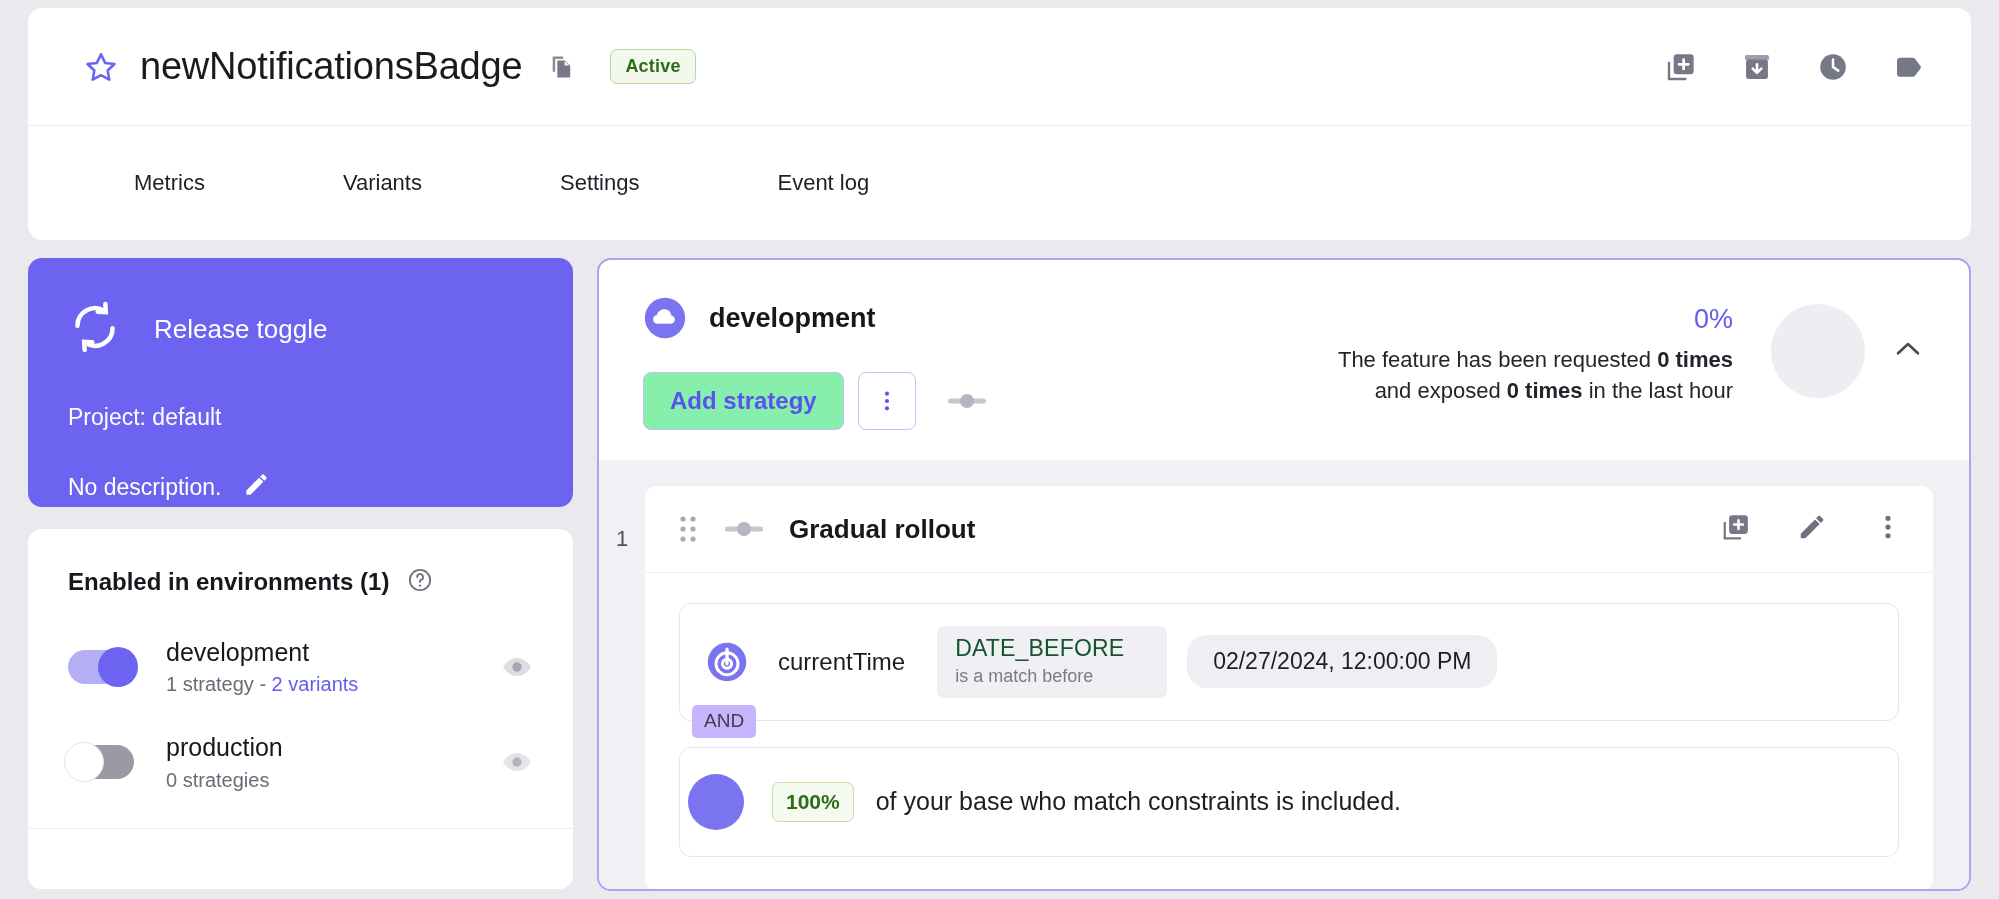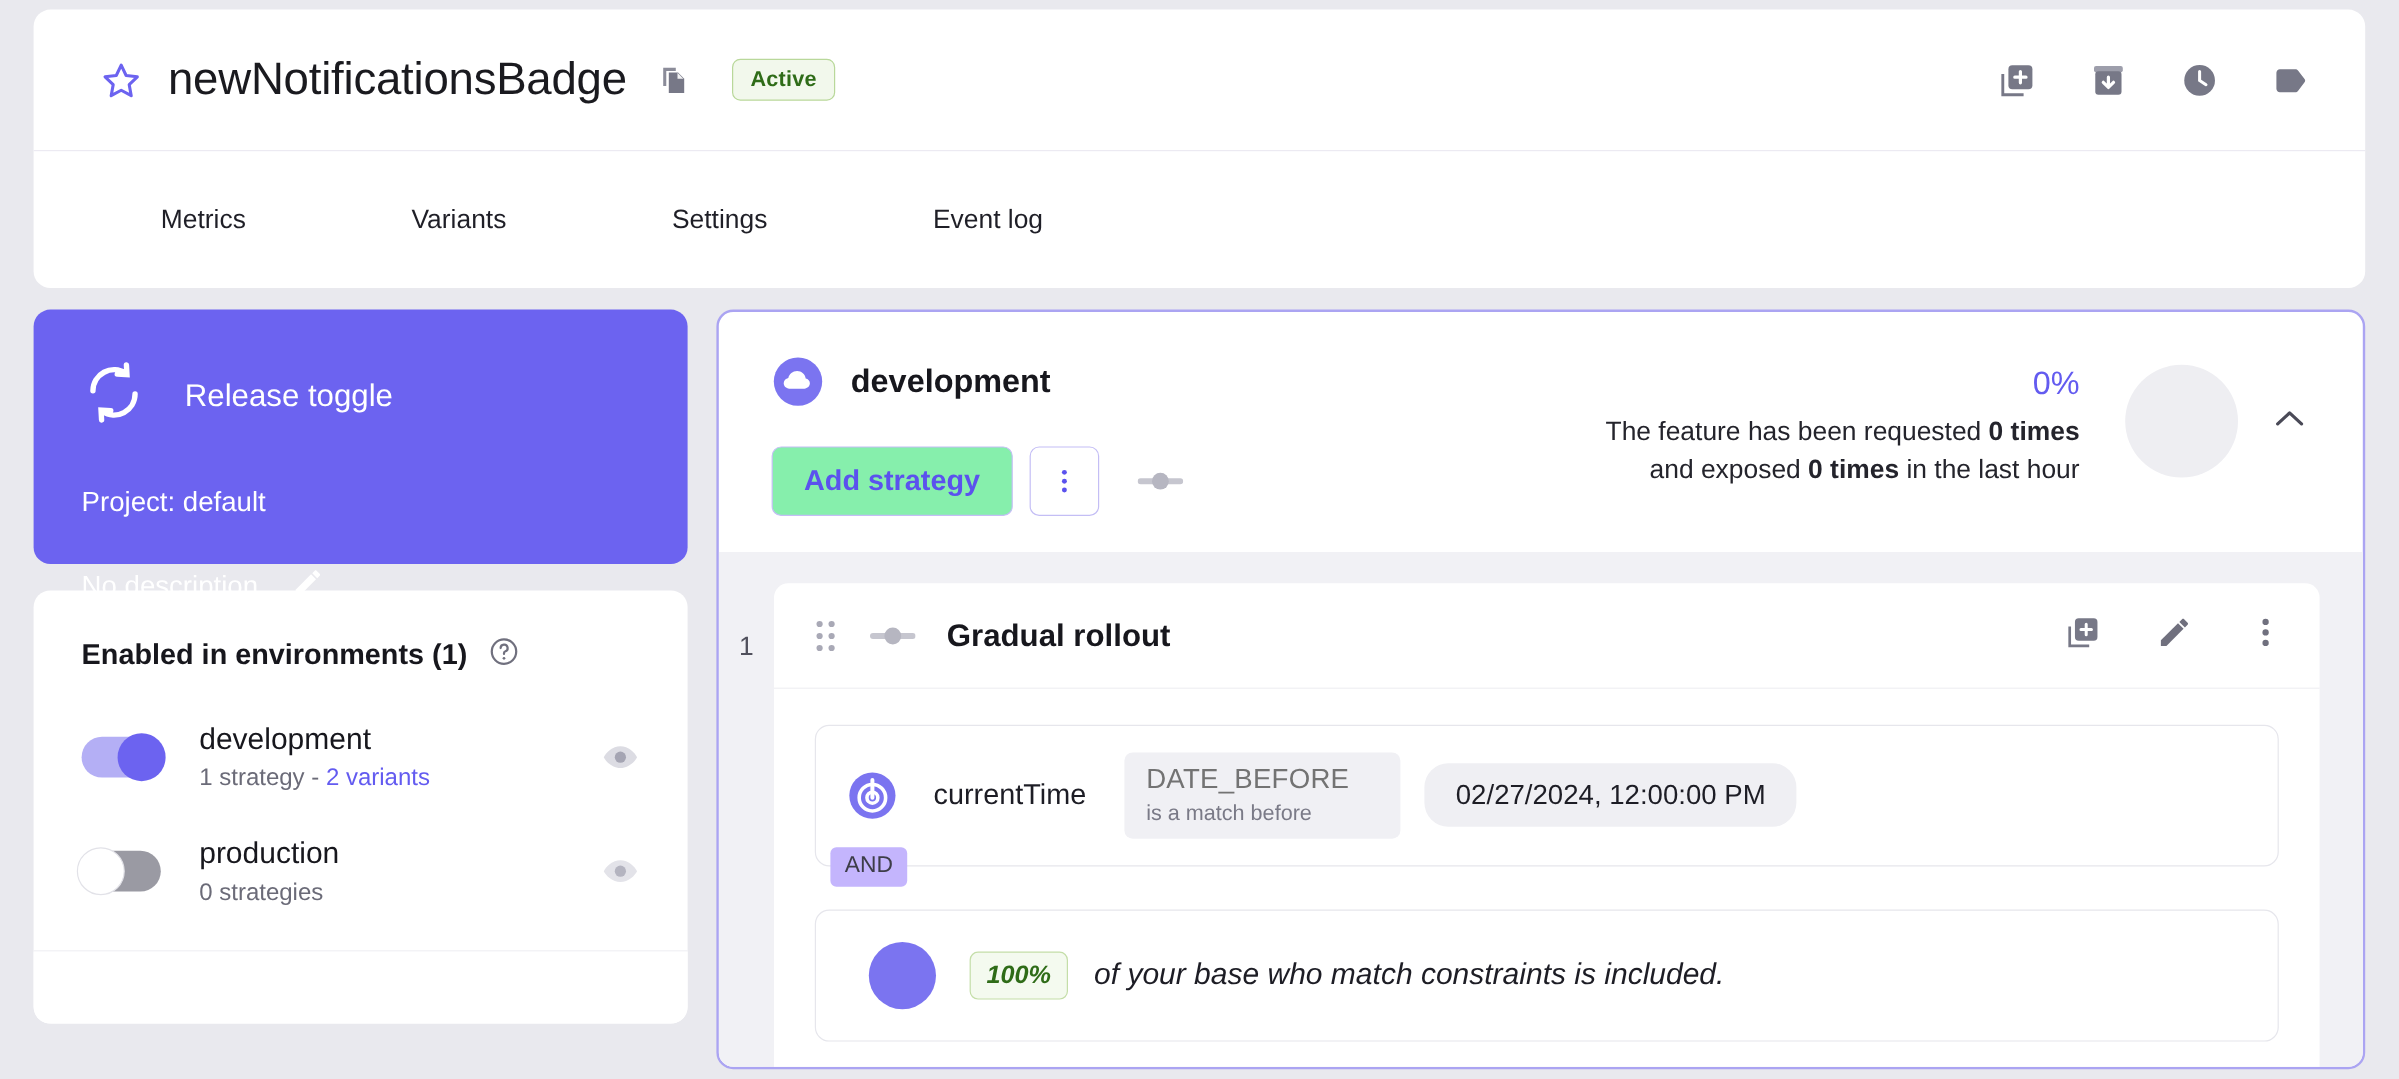--- a/index.html
+++ b/index.html
@@ -61,21 +61,21 @@
     content: ""; position: absolute; left: 0; right: 0; bottom: 0;
     height: 6px; background: #635bf0; border-radius: 3px 3px 0 0;
   }
 
   
   .left-col { position: absolute; left: 28px; top: 258px; width: 545px; }
   .release-card {
     background: #6c63f0; color: #fff;
     border-radius: 14px;
     padding: 42px 40px 46px;
-    height: 212px;
+    height: 249px;
   }
   .release-head { display: flex; align-items: center; gap: 32px; margin-bottom: 46px; }
   .release-head svg { width: 54px; height: 54px; flex: 0 0 auto; }
   .release-head .label { font-size: 26px; }
   .release-line { font-size: 23px; margin-bottom: 40px; }
   .release-desc { font-size: 23px; display: flex; align-items: center; gap: 22px; }
   .release-desc svg { width: 27px; height: 27px; cursor: pointer; }
 
   .env-card {
     margin-top: 22px;
@@ -161,36 +161,36 @@
     padding: 22px 26px;
     display: flex; align-items: center;
     position: relative;
   }
   .constraint-icon { width: 42px; height: 42px; flex: 0 0 auto; }
   .constraint-name { margin-left: 30px; font-size: 24px; color: #1d1d25; white-space: nowrap; }
   .op-chip {
     margin-left: 32px; background: #f0f0f4; border-radius: 7px;
     padding: 9px 18px 11px; min-width: 230px;
   }
-  .op-chip .op { font-size: 23px; color: #737373; letter-spacing: 0.2px; line-height: 1.2; }
+  .op-chip .op { font-size: 23px; color: #14532d; letter-spacing: 0.2px; line-height: 1.2; }
   .op-chip .op-sub { font-size: 18px; color: #7a7a87; margin-top: 3px; }
   .val-chip {
     margin-left: 20px; background: #efeff3; border-radius: 20px;
     padding: 13px 26px; font-size: 23px; color: #1d1d25; white-space: nowrap;
   }
   .and-label {
     position: absolute; left: 12px; bottom: -18px;
     background: #c4b5fd; color: #3d3d48;
     font-size: 19px; padding: 5px 12px 6px; border-radius: 5px;
   }
   .rollout-box {
-    margin-top: 36px;
+    margin-top: 26px;
     border: 1.5px solid #e6e6ec; border-radius: 12px;
-    padding: 26px 44px;
-    display: flex; align-items: center; font-style: italic;
+    padding: 26px 8px;
+    display: flex; align-items: center;
   }
   .rollout-dot { width: 56px; height: 56px; border-radius: 50%; background: #7b74f0; flex: 0 0 auto; }
   .pct-chip {
     margin-left: 28px;
     border: 1.5px solid #c4dea8; background: #f4faef; color: #2f6c18;
     font-size: 21px; font-weight: bold;
     border-radius: 7px; padding: 8px 13px 9px; line-height: 1;
   }
   .rollout-text { margin-left: 22px; font-size: 25px; color: #1d1d25; }
 </style>

